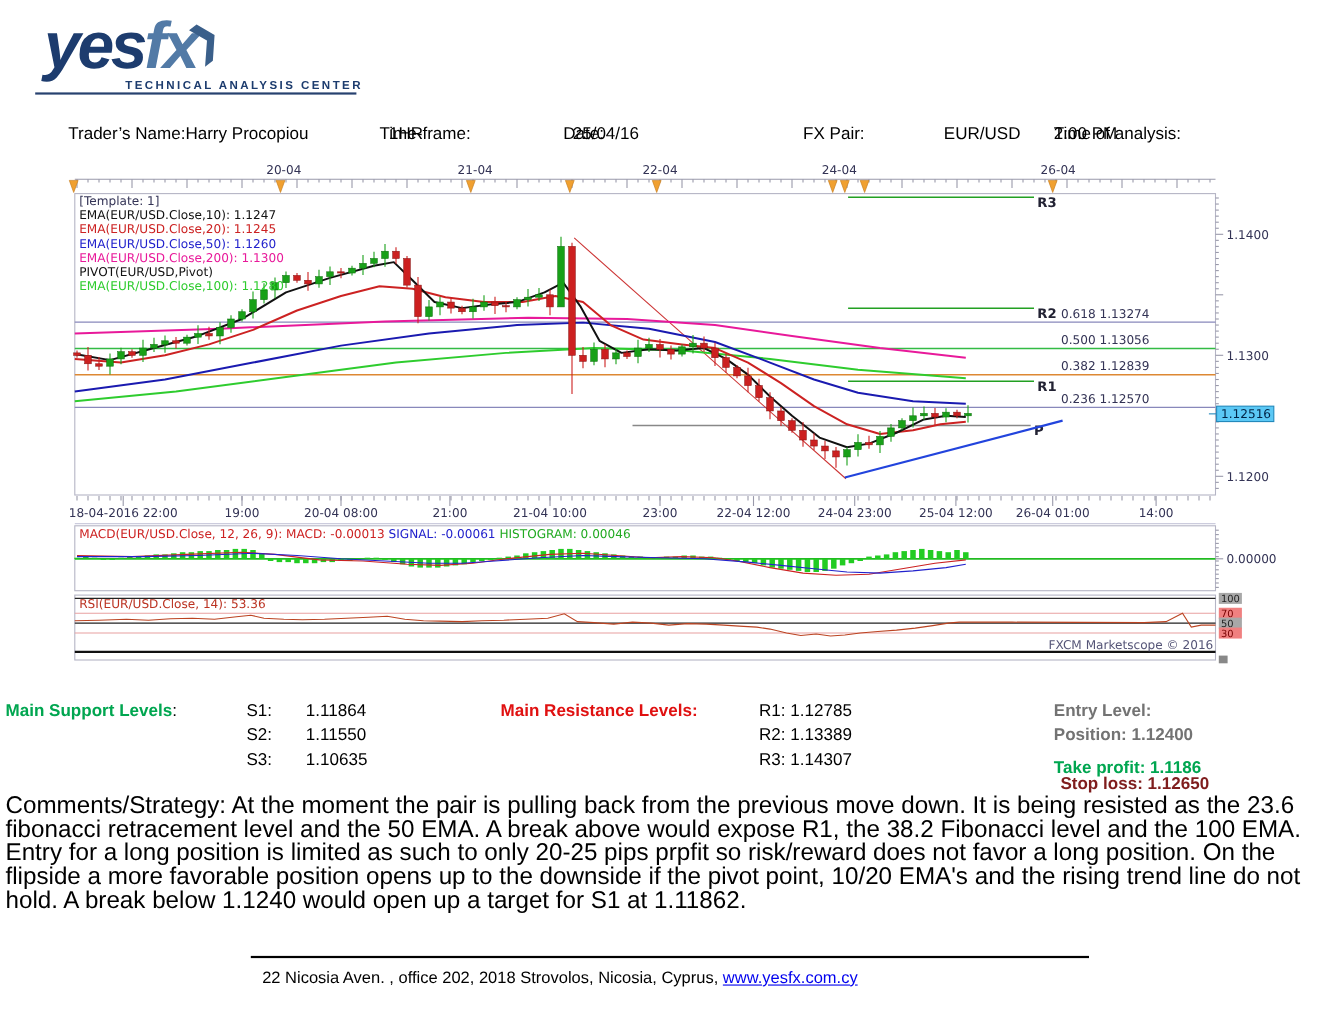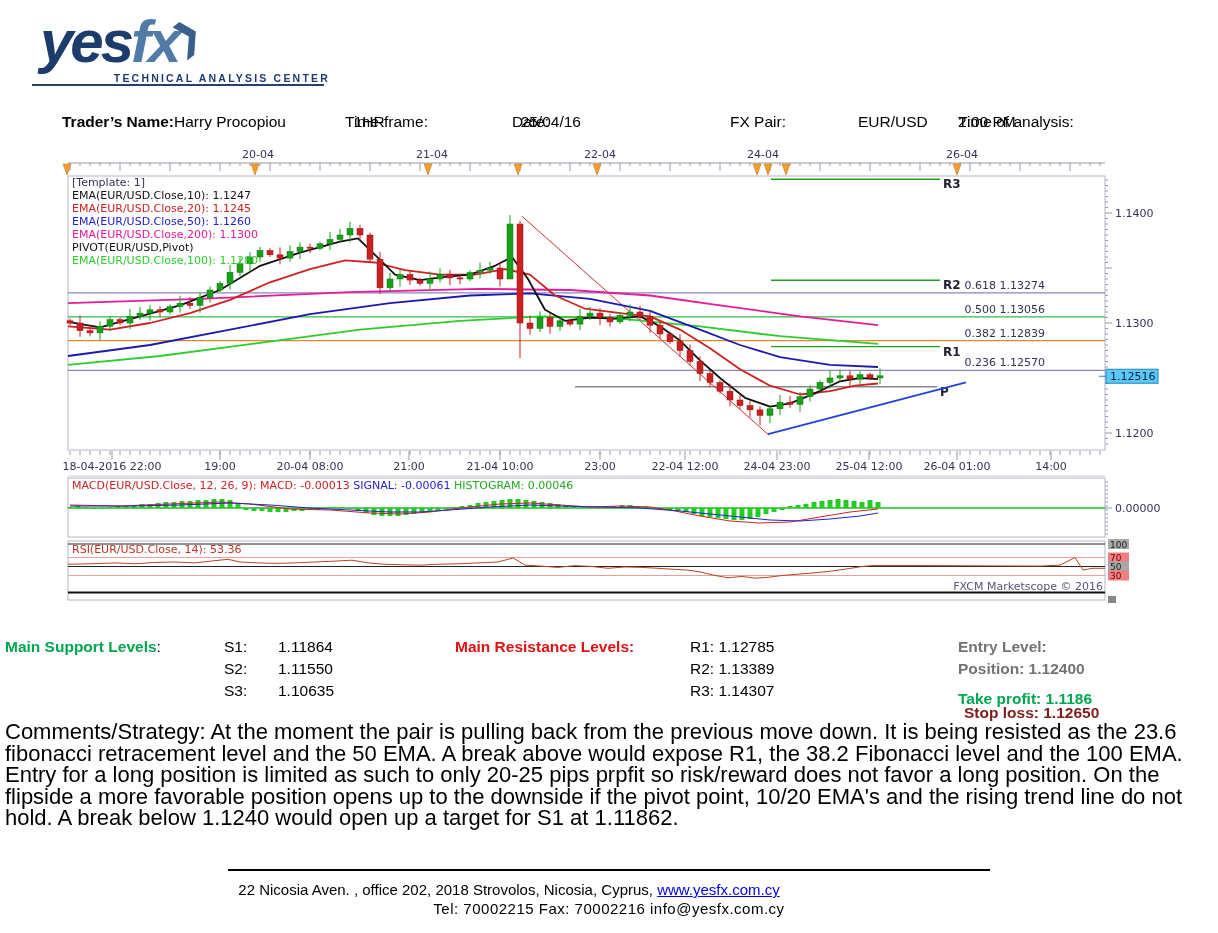--- a/index.html
+++ b/index.html
@@ -36,21 +36,21 @@
 
 <div class="page">
 
   <div class="logo">
     <span class="logo-word"><span class="logo-yes">yes</span><span class="logo-fx">fx</span><span class="logo-arrow">❯</span></span>
     <div class="logo-line"></div>
     <div class="logo-tagline">TECHNICAL ANALYSIS CENTER</div>
   </div>
 
   <div class="hdr">
-    <span style="left:62px"><b style="font-weight:bold">Trader’s Name:</b> <span>Harry Procopiou</span></span>
+    <span style="left:62px"><b style="font-weight:normal">Trader’s Name:</b> <span>Harry Procopiou</span></span>
     <span style="left:345px"><span>Time-frame:</span>&nbsp;&nbsp;<span style="font-weight:normal">1HR</span></span>
     <span style="left:512px"><span>Date:</span>&nbsp;&nbsp;<span>25/04/16</span></span>
     <span style="left:730px">FX Pair:</span>
     <span style="left:858px">EUR/USD</span>
     <span style="left:958px">
         <span>Time of analysis:</span> 
         <span>2:00 PM</span>
       </span>
   </div>
 
@@ -711,15 +711,14 @@
     <span class="lv navy" style="left:958px;top:2px">Entry Level:</span>
     <span class="lv navy" style="left:958px;top:24px">Position: 1.12400</span>
     <span class="lv tp" style="left:958px;top:46px">Take profit: 1.1186</span>
     <span class="lv sl" style="left:964px;top:68px">Stop loss: 1.12650</span>
   </div>
 
   <div class="comments">Comments/Strategy: At the moment the pair is pulling back from the previous move down. It is being resisted as the 23.6 fibonacci retracement level and the 50 EMA. A break above would expose R1, the 38.2 Fibonacci level and the 100 EMA. Entry for a long position is limited as such to only 20-25 pips prpfit so risk/reward does not favor a long position. On the flipside a more favorable position opens up to the downside if the pivot point, 10/20 EMA's and the rising trend line do not hold. A break below 1.1240 would open up a target for S1 at 1.11862.</div>
 
   <div class="foot-line"></div>
   <div class="foot1"><span>22 Nicosia Aven. ,  office 202,  2018 Strovolos,  Nicosia,  Cyprus,  </span><a class="weblink" href="#">www.yesfx.com.cy</a></div>
-  <div class="foot2">Tel:  70002215  Fax:  70002216  info@yesfx.com.cy</div>
 
 </div>
 
 </body></html>

